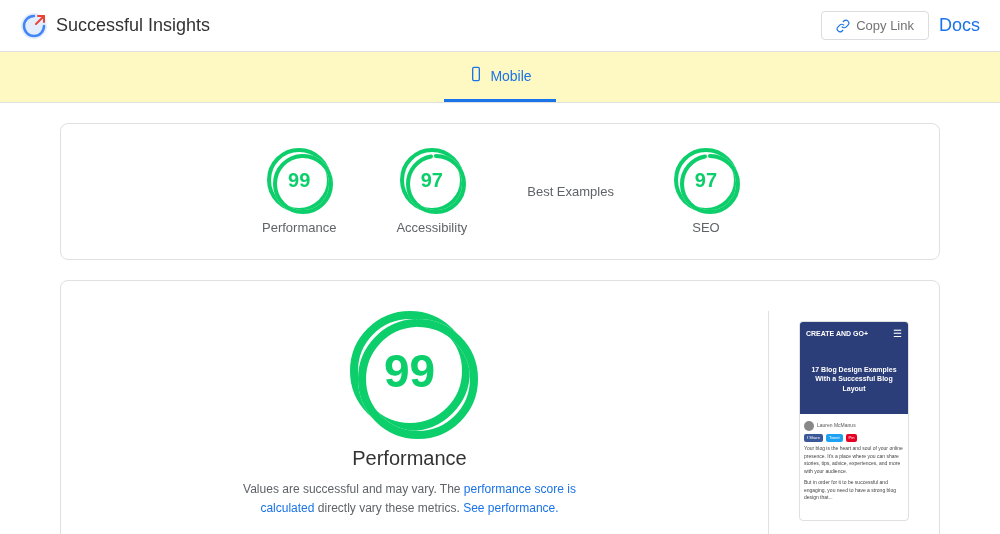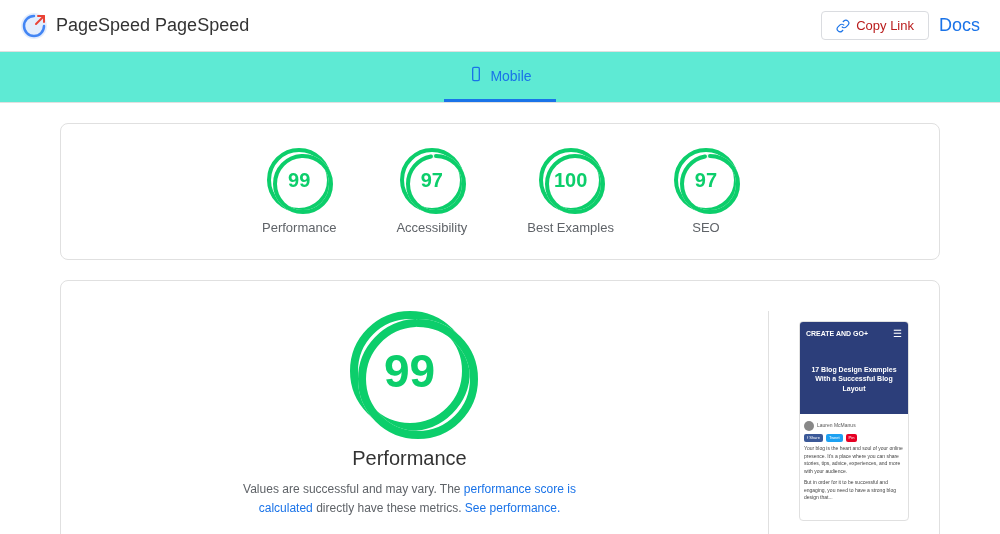--- a/index.html
+++ b/index.html
@@ -15,33 +15,33 @@
       height: 52px;
     }
     .header-left { display: flex; align-items: center; gap: 8px; }
     .logo-icon { width: 28px; height: 28px; }
     .header-title { font-size: 18px; font-weight: 400; color: #333; }
     .header-right { display: flex; align-items: center; gap: 10px; }
     .copy-link-btn {
       display: flex; align-items: center; gap: 6px;
       border: 1px solid #dadce0; border-radius: 4px;
       padding: 6px 14px; font-size: 13px; cursor: pointer;
-      background: #fff; color: #b91c1c;
+      background: #fff; color: #737373;
     }
     .docs-link { color: #1a73e8; font-size: 18px; text-decoration: none; cursor: pointer; }
 
     
     .tab-bar {
       display: flex;
       justify-content: center;
       align-items: center;
       gap: 0;
       padding: 0;
       border-bottom: 1px solid #e0e0e0;
-      background: #5eead4;
+      background: #fef9c3;
     }
     .tab {
       display: flex; align-items: center; gap: 6px;
       padding: 14px 24px;
       font-size: 14px; cursor: pointer;
       color: #5f6368; border-bottom: 3px solid transparent;
     }
     .tab.active { color: #1a73e8; border-bottom-color: #1a73e8; font-weight: 500; }
 
     
@@ -135,21 +135,21 @@
 
 <header class="header">
   <div class="header-left">
 
     <svg class="logo-icon" viewBox="0 0 28 28" fill="none" xmlns="http://www.w3.org/2000/svg">
       <circle cx="14" cy="14" r="13" fill="#4285F4" opacity="0.15"></circle>
       <path d="M14 4 C8.48 4 4 8.48 4 14 C4 19.52 8.48 24 14 24 C19.52 24 24 19.52 24 14" stroke="#4285F4" stroke-width="2.5" fill="none" stroke-linecap="round"></path>
       <path d="M18 4 L24 4 L24 10" stroke="#EA4335" stroke-width="2" fill="none" stroke-linecap="round" stroke-linejoin="round"></path>
       <path d="M24 4 L16 12" stroke="#EA4335" stroke-width="2" fill="none" stroke-linecap="round"></path>
     </svg>
-    <span class="header-title">PageSpeed PageSpeed</span>
+    <span class="header-title">Successful Insights</span>
   </div>
   <div class="header-right">
     <button class="copy-link-btn">
       <svg width="14" height="14" viewBox="0 0 24 24" fill="none" stroke="#1a73e8" stroke-width="2">
         <path d="M10 13a5 5 0 0 0 7.54.54l3-3a5 5 0 0 0-7.07-7.07l-1.72 1.71"></path>
         <path d="M14 11a5 5 0 0 0-7.54-.54l-3 3a5 5 0 0 0 7.07 7.07l1.71-1.71"></path>
       </svg>
       <span>Copy Link</span>
     </button>
     <a class="docs-link">Docs</a>
@@ -189,27 +189,20 @@
           <svg class="circle-svg" width="72" height="72" viewBox="0 0 72 72">
             <circle cx="36" cy="36" r="28" fill="none" stroke="#e8f5e9" stroke-width="4"></circle>
             <circle cx="36" cy="36" r="28" fill="none" stroke="#0cce6b" stroke-width="4" stroke-dasharray="175.9" stroke-dashoffset="5.28" stroke-linecap="round" transform="rotate(-90 36 36)"></circle>
           </svg>
           <span>97</span>
         </div>
         <span class="score-label">Accessibility</span>
       </div>
 
       <div class="score-card">
-        <div class="score-circle green">
-          <svg class="circle-svg" width="72" height="72" viewBox="0 0 72 72">
-            <circle cx="36" cy="36" r="28" fill="none" stroke="#e8f5e9" stroke-width="4"></circle>
-            <circle cx="36" cy="36" r="28" fill="none" stroke="#0cce6b" stroke-width="4" stroke-dasharray="175.9" stroke-dashoffset="0" stroke-linecap="round" transform="rotate(-90 36 36)"></circle>
-          </svg>
-          <span>100</span>
-        </div>
         <span class="score-label">Best Examples</span>
       </div>
 
       <div class="score-card">
         <div class="score-circle green">
           <svg class="circle-svg" width="72" height="72" viewBox="0 0 72 72">
             <circle cx="36" cy="36" r="28" fill="none" stroke="#e8f5e9" stroke-width="4"></circle>
             <circle cx="36" cy="36" r="28" fill="none" stroke="#0cce6b" stroke-width="4" stroke-dasharray="175.9" stroke-dashoffset="5.28" stroke-linecap="round" transform="rotate(-90 36 36)"></circle>
           </svg>
           <span>97</span>
@@ -224,21 +217,21 @@
     <div class="perf-left">
       <div class="big-score-circle">
         <svg style="position:absolute;top:-8px;left:-8px;" width="136" height="136" viewBox="0 0 136 136">
           <circle cx="68" cy="68" r="56" fill="none" stroke="#e8f5e9" stroke-width="8"></circle>
           <circle cx="68" cy="68" r="56" fill="none" stroke="#0cce6b" stroke-width="8" stroke-dasharray="351.9" stroke-dashoffset="3.52" stroke-linecap="round" transform="rotate(-90 68 68)"></circle>
         </svg>
         <span>99</span>
       </div>
       <span class="perf-title">Performance</span>
       <p class="perf-desc">
-        <span>Values are successful and may vary. The </span><a href="#">performance score is calculated</a><span> directly have these metrics. </span><a href="#">See performance.</a>
+        <span>Values are successful and may vary. The </span><a href="#">performance score is calculated</a><span> directly vary these metrics. </span><a href="#">See performance.</a>
       </p>
       <div class="legend">
         <div class="legend-item">
 
           <span>0–49</span>
         </div>
         <div class="legend-item">
 
           <span>50–89</span>
         </div>

